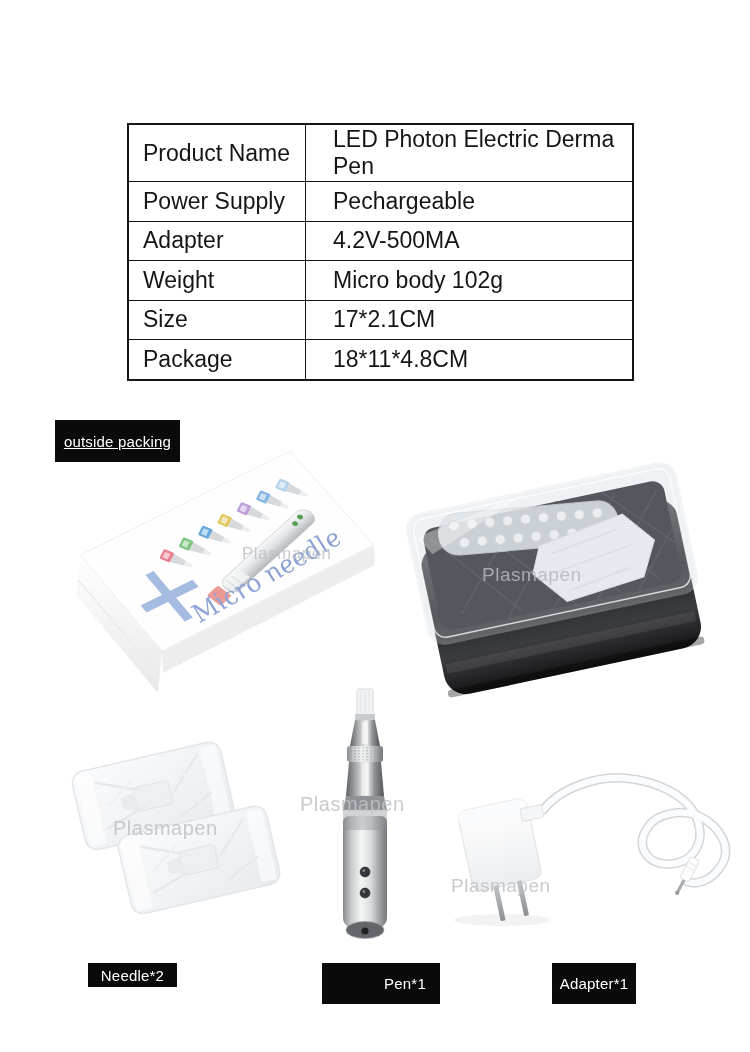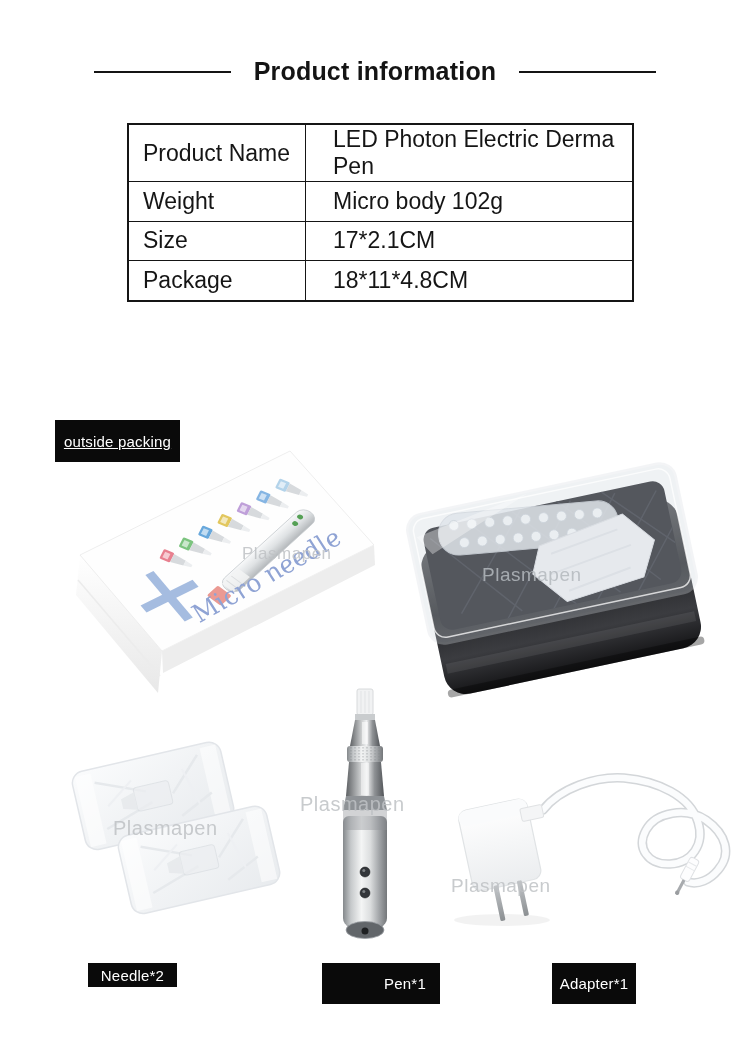--- a/index.html
+++ b/index.html
@@ -37,31 +37,34 @@
   .wm2{left:482px;top:564px;font-size:19px;color:#b4b9be;}
   .wm3{left:113px;top:817px;font-size:20px;}
   .wm4{left:300px;top:793px;font-size:20px;}
   .wm5{left:451px;top:875px;font-size:19px;}
 </style>
 </head>
 <body>
 
 <div class="page">
 
-  <div class="header">
-    <div class="rule"></div>
-    <div class="page-title">Product information</div>
-    <div class="rule"></div>
-  </div>
 
   <table class="spec-table">
     <tbody>
       <tr>
         <td class="c-label">Product Name</td>
         <td class="c-value">LED Photon Electric Derma Pen</td>
+      </tr>
+      <tr>
+        <td class="c-label">Power Supply</td>
+        <td class="c-value">Pechargeable</td>
+      </tr>
+      <tr>
+        <td class="c-label">Adapter</td>
+        <td class="c-value">4.2V-500MA</td>
       </tr>
       <tr>
         <td class="c-label">Weight</td>
         <td class="c-value">Micro body 102g</td>
       </tr>
       <tr>
         <td class="c-label">Size</td>
         <td class="c-value">17*2.1CM</td>
       </tr>
       <tr>

